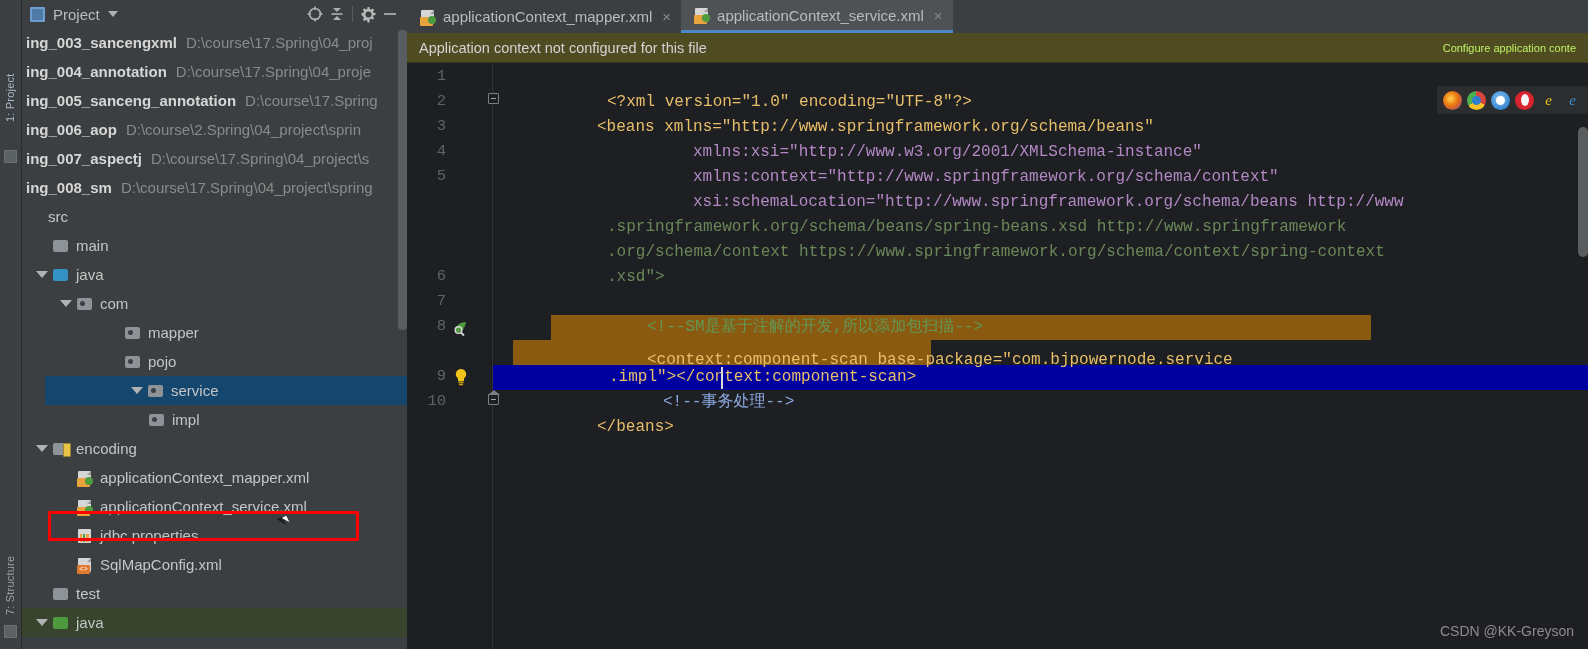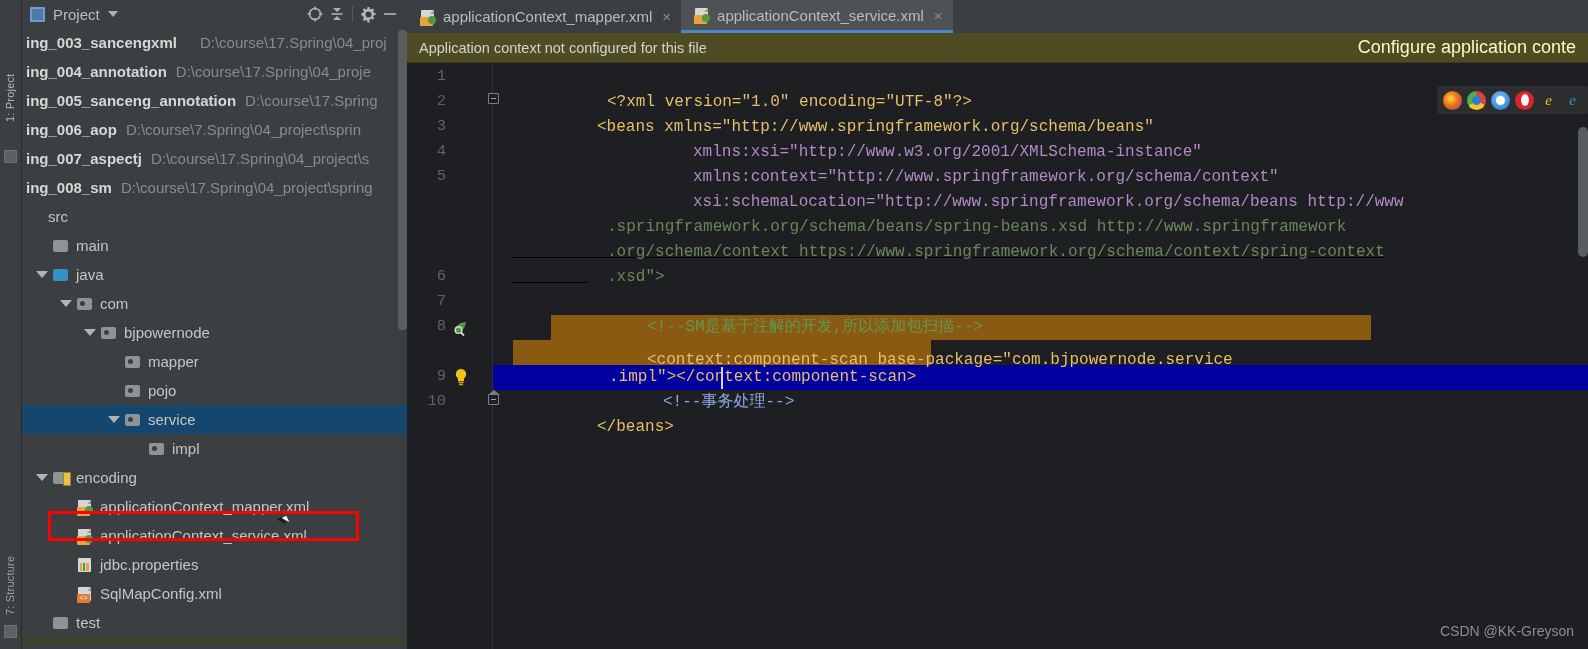--- a/index.html
+++ b/index.html
@@ -151,21 +151,21 @@
   .tab.inactive { background: #3c3f41; }
   .tab.active { background: #4e5254; border-bottom: 3px solid #4a88c7; }
   .tab-ico { width: 17px; height: 16px; position: relative; flex: 0 0 17px; }
   .tab-close { color: #8b8b8b; font-size: 15px; margin-left: 3px; }
 
   .notifybar {
     height: 30px; background: #4f4b23; display: flex; align-items: center;
     padding: 0 12px; border-bottom: 1px solid #3a3a22;
   }
   .notify-text { color: #d3d3d3; font-size: 14.5px; }
-  .notify-link { color: #fef9c3; font-size: 18px; margin-left: auto; white-space: nowrap; text-align: center; }
+  .notify-link { color: #bef264; font-size: 11px; margin-left: auto; white-space: nowrap; text-align: center; }
 
   .code-wrap { position: relative; height: 586px; background: #1e1f22; display: flex; }
   .gutter {
     width: 86px; flex: 0 0 86px; background: #1e1f22; position: relative;
     border-right: 1px solid #2f3133;
   }
   .lnum {
     position: absolute; right: 46px; width: 40px; text-align: right;
     color: #5f6366; font-size: 15.5px;
     font-family: "Liberation Mono", monospace;
@@ -269,35 +269,35 @@
         </svg>
       </div>
       <div class="hicon">
         <svg width="18" height="18" viewBox="0 0 18 18">
           <line x1="3" y1="9" x2="15" y2="9" stroke="#b0b0b0" stroke-width="1.7"></line>
         </svg>
       </div>
     </div>
 
     <div class="tree">
-      <div class="trow module" style="top:0;gap:14px;">
+      <div class="trow module" style="top:0;">
         <span class="mod-name">ing_003_sancengxml</span>
         <span class="mod-path">D:\course\17.Spring\04_proj</span>
       </div>
       <div class="trow module">
         <span class="mod-name">ing_004_annotation</span>
         <span class="mod-path">D:\course\17.Spring\04_proje</span>
       </div>
       <div class="trow module">
         <span class="mod-name">ing_005_sanceng_annotation</span>
         <span class="mod-path">D:\course\17.Spring</span>
       </div>
       <div class="trow module">
         <span class="mod-name">ing_006_aop</span>
-        <span class="mod-path">D:\course\7.Spring\04_project\sprin</span>
+        <span class="mod-path">D:\course\2.Spring\04_project\sprin</span>
       </div>
       <div class="trow module">
         <span class="mod-name">ing_007_aspectj</span>
         <span class="mod-path">D:\course\17.Spring\04_project\s</span>
       </div>
       <div class="trow module">
         <span class="mod-name">ing_008_sm</span>
         <span class="mod-path">D:\course\17.Spring\04_project\spring</span>
       </div>
 
@@ -322,43 +322,36 @@
       </div>
 
       <div class="trow" style="padding-left:38px;">
         <span class="arrow"></span>
         <span class="ico">
             <i class="f-pkg"></i>
           </span>
         <span>com</span>
       </div>
 
-      <div class="trow" style="padding-left:62px;">
-        <span class="arrow"></span>
+
+      <div class="trow" style="padding-left:102px;">
         <span class="ico">
             <i class="f-pkg"></i>
           </span>
-        <span>bjpowernode</span>
+        <span>mapper</span>
       </div>
 
       <div class="trow" style="padding-left:102px;">
         <span class="ico">
             <i class="f-pkg"></i>
           </span>
-        <span>mapper</span>
-      </div>
-
-      <div class="trow" style="padding-left:102px;">
-        <span class="ico">
-            <i class="f-pkg"></i>
-          </span>
         <span>pojo</span>
       </div>
 
-      <div class="trow selected" style="padding-left:86px;">
+      <div class="trow selected" style="padding-left:86px;margin-left:23px;">
         <span class="arrow"></span>
         <span class="ico">
             <i class="f-pkg"></i>
           </span>
         <span>service</span>
       </div>
 
       <div class="trow" style="padding-left:126px;">
         <span class="ico">
             <i class="f-pkg"></i>
@@ -510,21 +503,21 @@
         <div class="codeline" style="top:77px; left:104px;">
           <span class="c-ns">xmlns:context="http://www.springframework.org/schema/context"</span>
         </div>
 
         <div class="codeline" style="top:102px; left:104px;">
           <span class="c-ns">xsi:schemaLocation="http://www.springframework.org/schema/beans http://www</span>
         </div>
         <div class="codeline" style="top:127px; left:18px;">
           <span class="c-val">.springframework.org/schema/beans/spring-beans.xsd http://www.springframework</span>
         </div>
-        <div class="codeline" style="top:152px; left:18px;text-decoration:underline;">
+        <div class="codeline" style="top:152px; left:18px;">
           <span class="c-val">.org/schema/context https://www.springframework.org/schema/context/spring-context</span>
         </div>
         <div class="codeline" style="top:177px; left:18px;">
           <span class="c-val">.xsd"&gt;</span>
         </div>
 
         <div class="codeline" style="top:227px; left:58px;">
           <span class="c-cmt">&lt;!--SM是基于注解的开发,所以添加包扫描--&gt;</span>
         </div>
 

